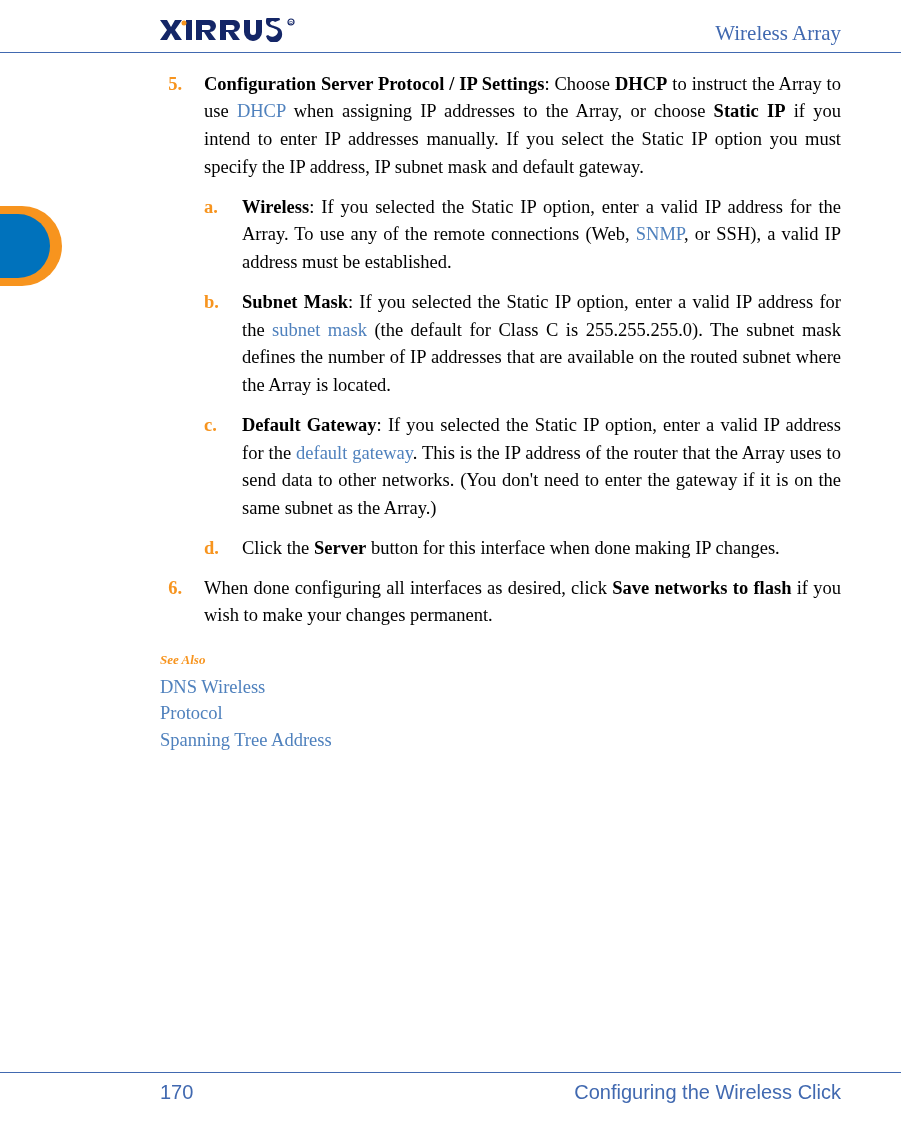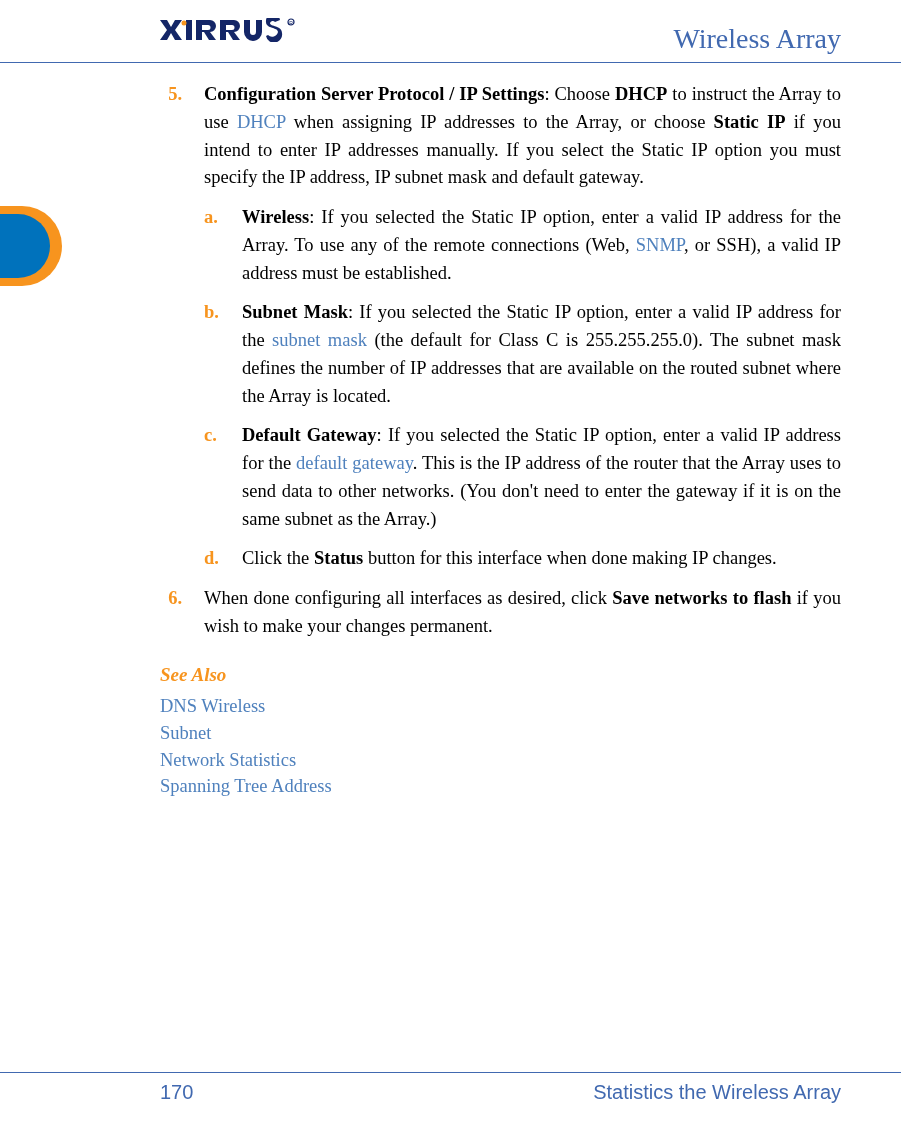--- a/index.html
+++ b/index.html
@@ -17,21 +17,21 @@
     .header {
       display: flex;
       justify-content: space-between;
       align-items: flex-start;
       padding: 0 60px 2px 160px;
       border-bottom: 1.5px solid #4169b0;
       margin-bottom: 18px;
     }
     .doc-title {
       color: #4169b0;
-      font-size: 28px;
+      font-size: 21px;
       font-weight: normal;
     }
     .logo {
       display: flex;
       align-items: baseline;
     }
     .logo svg { display: block; }
     .side-tab {
       position: absolute;
       left: 0;
@@ -76,21 +76,21 @@
       text-align: left;
     }
     .subitem > .body { flex: 1; }
     .link { color: #4f81bd; }
     .see-also-head {
       color: #f7941e;
       font-style: italic;
       font-weight: bold;
       margin-top: 20px;
       margin-bottom: 4px;
-      font-size: 19px;
+      font-size: 13px;
     }
     .see-also-list { }
     .see-also-list .link-line {
       color: #4f81bd;
       line-height: 1.45;
     }
     .footer {
       position: absolute;
       bottom: 30px;
       left: 0; right: 0;
@@ -157,37 +157,36 @@
   <div class="subitem">
     <div class="sub">c.</div>
     <div class="body">
       <b>Default Gateway</b><span>: If you selected the Static IP option, enter a valid IP address for the </span><span class="link">default gateway</span><span>. This is the IP address of the router that the Array uses to send data to other networks. (You don't need to enter the gateway if it is on the same subnet as the Array.)</span>
     </div>
   </div>
 
   <div class="subitem">
     <div class="sub">d.</div>
     <div class="body">
-      <span>Click the </span><b>Status</b><span> button for this interface when done making IP changes.</span>
+      <span>Click the </span><b>Server</b><span> button for this interface when done making IP changes.</span>
     </div>
   </div>
 
   <div class="numitem">
     <div class="num">6.</div>
     <div class="body">
       <span>When done configuring all interfaces as desired, click </span><b>Save networks to flash</b><span> if you wish to make your changes permanent.</span>
     </div>
   </div>
 
   <div class="see-also-head">See Also</div>
   <div class="see-also-list">
     <div class="link-line">DNS Wireless</div>
-    <div class="link-line">Subnet</div>
-    <div class="link-line">Network Statistics</div>
+    <div class="link-line">Protocol</div>
     <div class="link-line">Spanning Tree Address</div>
   </div>
 
 </div>
 
 <div class="footer">
   <span class="page-num">170</span>
-  <span class="section-title">Statistics the Wireless Array</span>
+  <span class="section-title">Configuring the Wireless Click</span>
 </div>
 
 </body></html>

